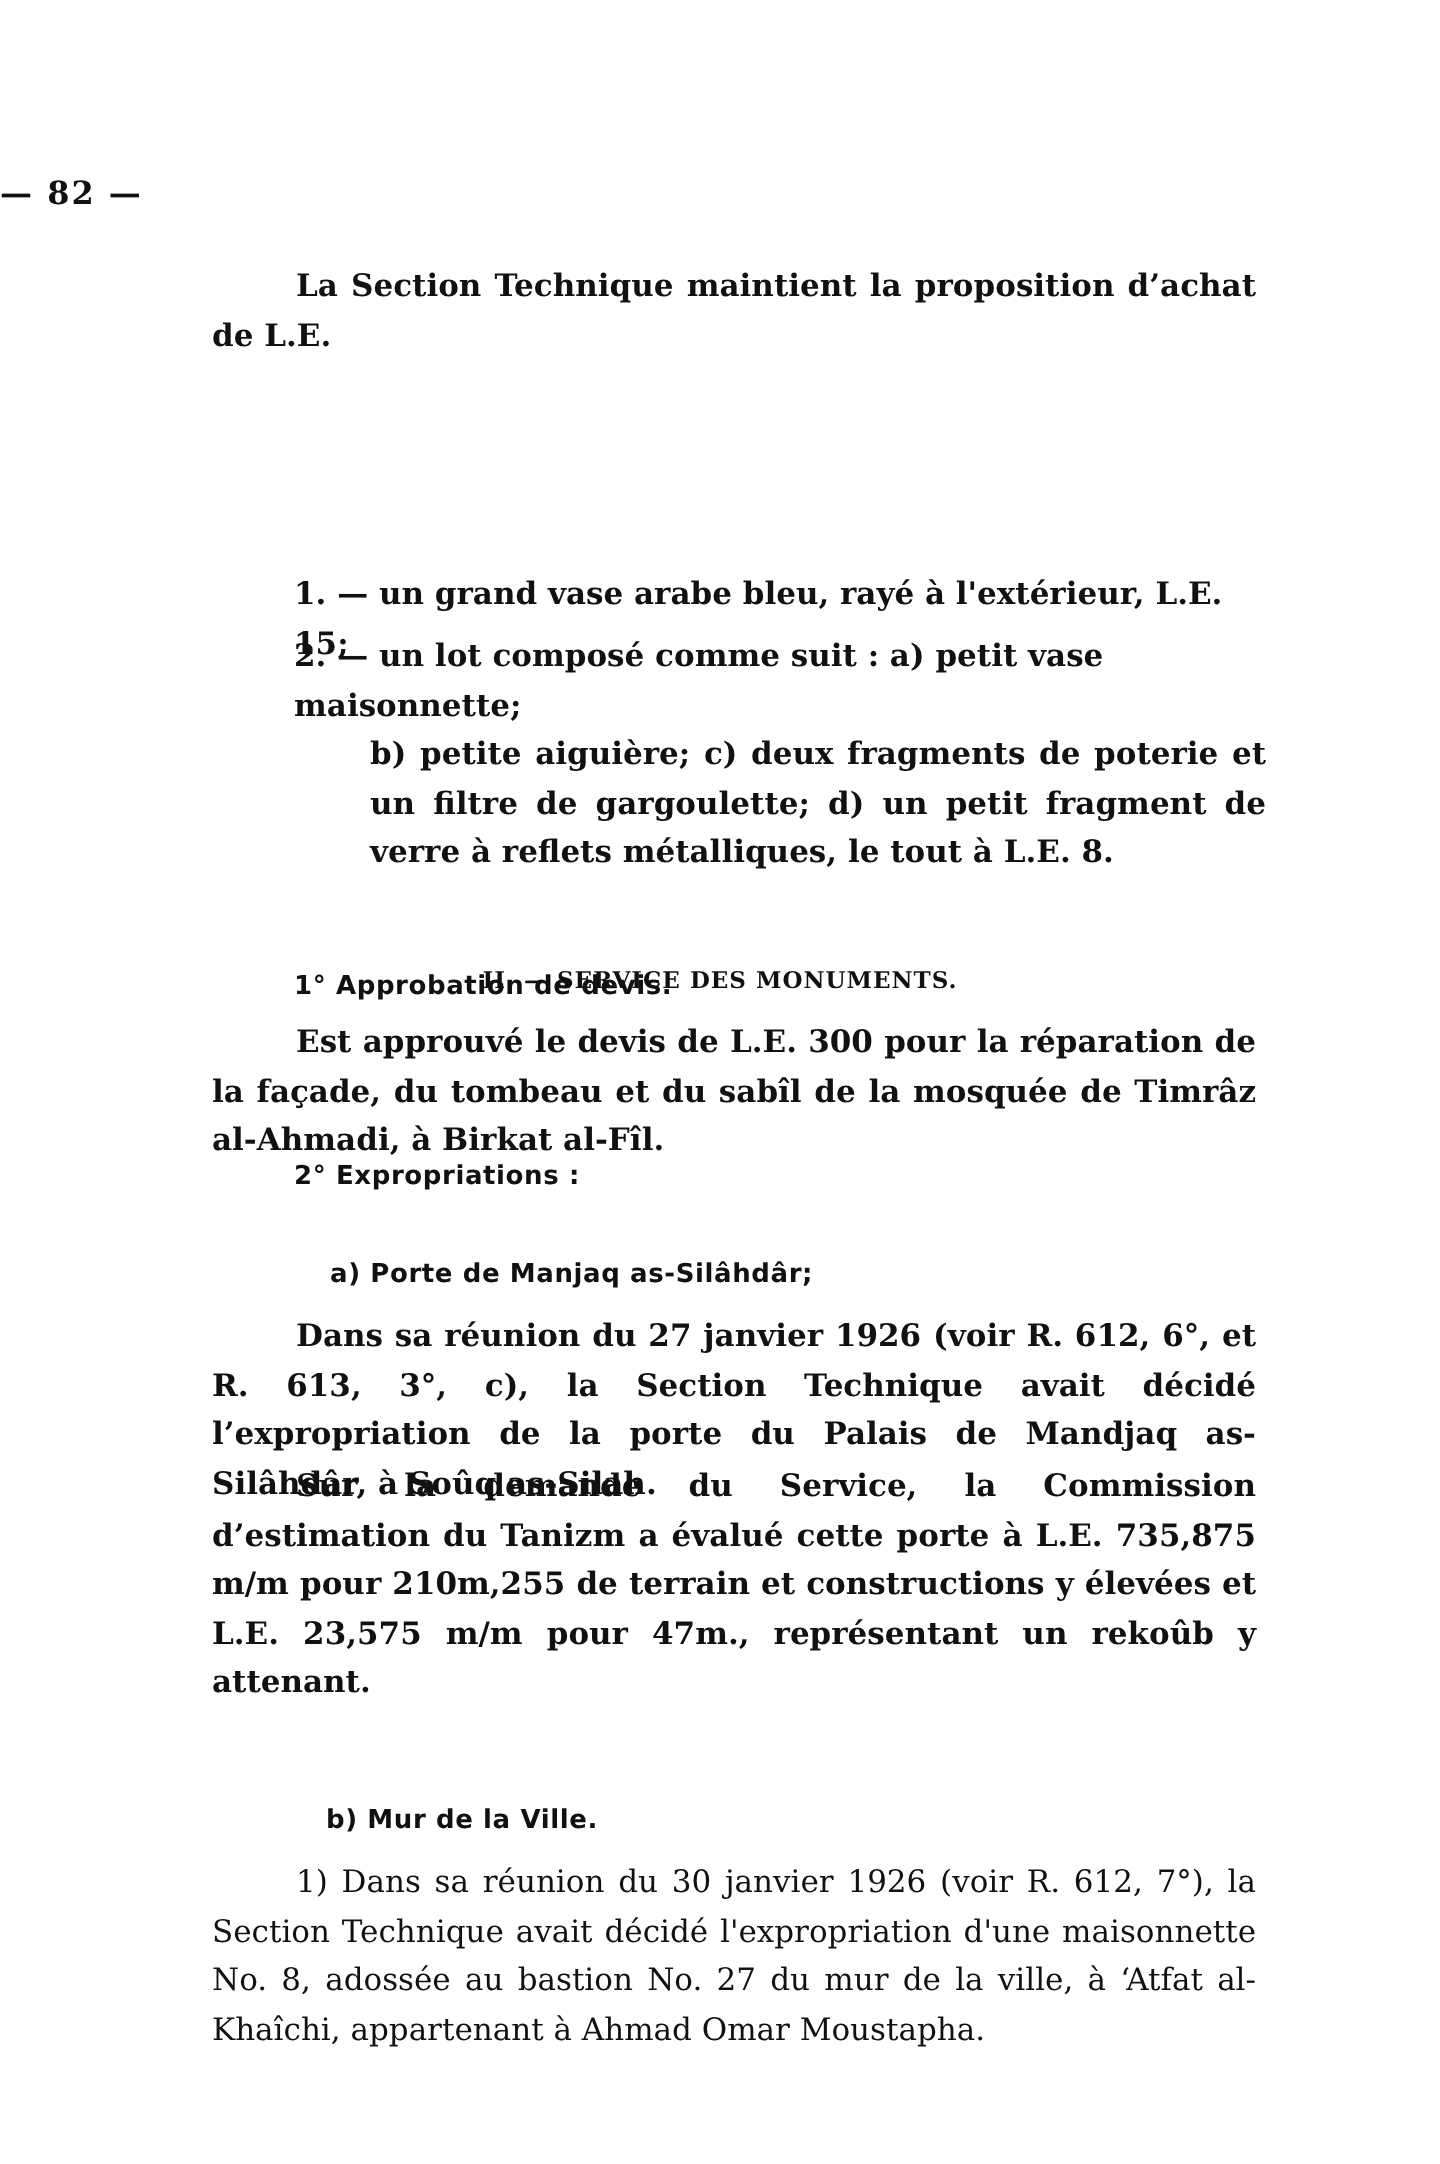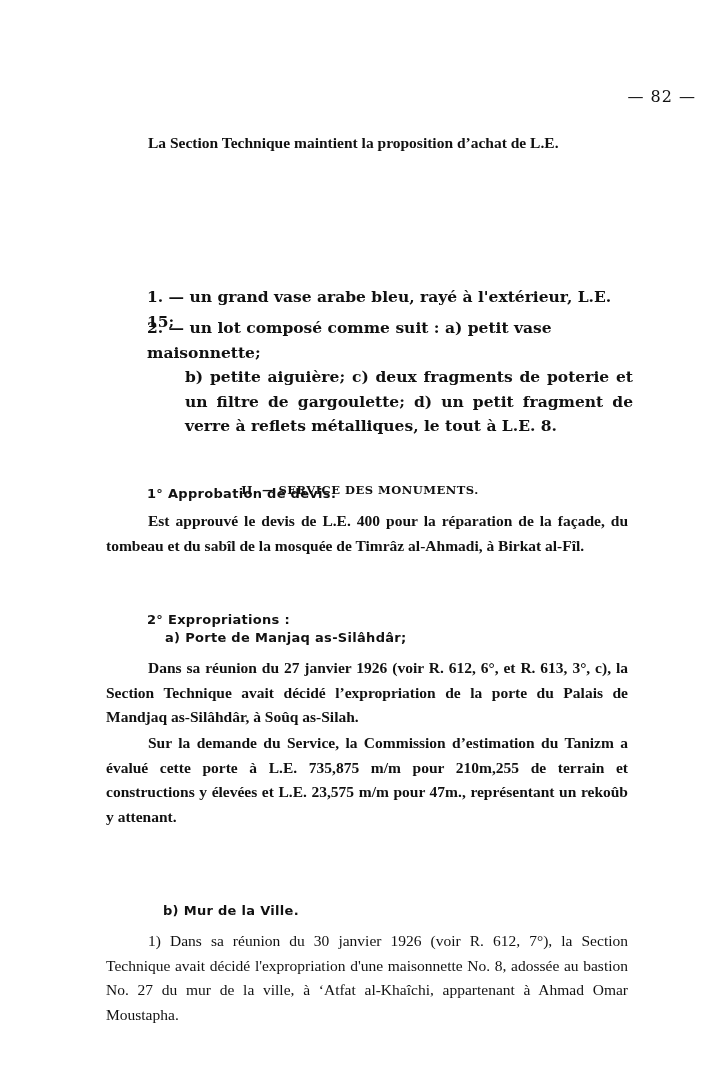--- a/index.html
+++ b/index.html
@@ -1,21 +1,21 @@
 <!DOCTYPE html>
 <html><head>
 <meta charset="utf-8">
 <style>
   html, body { margin: 0; padding: 0; background: #ffffff; }
   body { width: 720px; height: 1082px; position: relative; overflow: hidden;
          font-family: "DejaVu Serif", "Liberation Serif", serif; color: #111; }
   .page { position: absolute; left: 0; top: 0; width: 720px; height: 1082px; }
-  .pnum { position: absolute; top: 87px; left: 0; width: 696px; text-align: right;
-          font-weight: normal; font-size: 16px; letter-spacing: 1px; }
-  .block { position: absolute; left: 106px; width: 522px; font-size: 15.5px; line-height: 24.5px; font-family: Liberation Serif, serif; }
+  .pnum { position: absolute; top: 87px; left: 0; width: 696px; text-align: left;
+          font-weight: bold; font-size: 16px; letter-spacing: 1px; }
+  .block { position: absolute; left: 106px; width: 522px; font-size: 15.5px; line-height: 24.5px; }
   .para { text-align: justify; text-align-last: left; margin: 0; }
   .indent { text-indent: 42px; }
   .bold { font-weight: bold; }
   .list-item { position: absolute; left: 147px; width: 486px; font-size: 15.5px; line-height: 24.5px; font-weight: bold; }
   .sect { position: absolute; left: 0; width: 720px; text-align: center; font-size: 11.5px; font-weight: bold; letter-spacing: 0.5px; margin-top: 26px; }
   .subhead { position: absolute; font-family: "DejaVu Sans", "Liberation Sans", sans-serif; font-weight: bold; font-size: 13px; letter-spacing: 0.3px; }
 </style>
 </head>
 <body>
 
@@ -39,24 +39,24 @@
       <span>— un lot composé comme suit : a) petit vase maisonnette;</span>
     </div>
     <div style="margin-left:38px; text-align:justify;">b) petite aiguière; c) deux fragments de poterie et un filtre de gargoulette; d) un petit fragment de verre à reflets métalliques, le tout à L.E. 8.</div>
   </div>
 
   <div class="sect" style="top:457px;">II. — SERVICE DES MONUMENTS.</div>
 
   <div class="subhead" style="top:486px; left:147px;">1°  Approbation de devis.</div>
 
   <div class="block bold" style="top:509px;">
-    <p class="para indent">Est approuvé le devis de L.E. 400 pour la réparation de la façade, du tombeau et du sabîl de la mosquée de Timrâz al-Ahmadi, à Birkat al-Fîl.</p>
+    <p class="para indent">Est approuvé le devis de L.E. 300 pour la réparation de la façade, du tombeau et du sabîl de la mosquée de Timrâz al-Ahmadi, à Birkat al-Fîl.</p>
   </div>
 
-  <div class="subhead" style="top:612px; left:147px;">2°  Expropriations :</div>
+  <div class="subhead" style="top:581px; left:147px;">2°  Expropriations :</div>
 
   <div class="subhead" style="top:630px; left:165px;text-align:right;">a)  Porte de Manjaq as-Silâhdâr;</div>
 
   <div class="block bold" style="top:656px;">
     <p class="para indent">Dans sa réunion du 27 janvier 1926 (voir R. 612, 6°, et R. 613, 3°, c), la Section Technique avait décidé l’expropriation de la porte du Palais de Mandjaq as-Silâhdâr, à Soûq as-Silah.</p>
   </div>
 
   <div class="block bold" style="top:731px;">
     <p class="para indent">Sur la demande du Service, la Commission d’estimation du Tanizm a évalué cette porte à L.E. 735,875 m/m pour 210m,255 de terrain et constructions y élevées et L.E. 23,575 m/m pour 47m., représentant un rekoûb y attenant.</p>
   </div>

